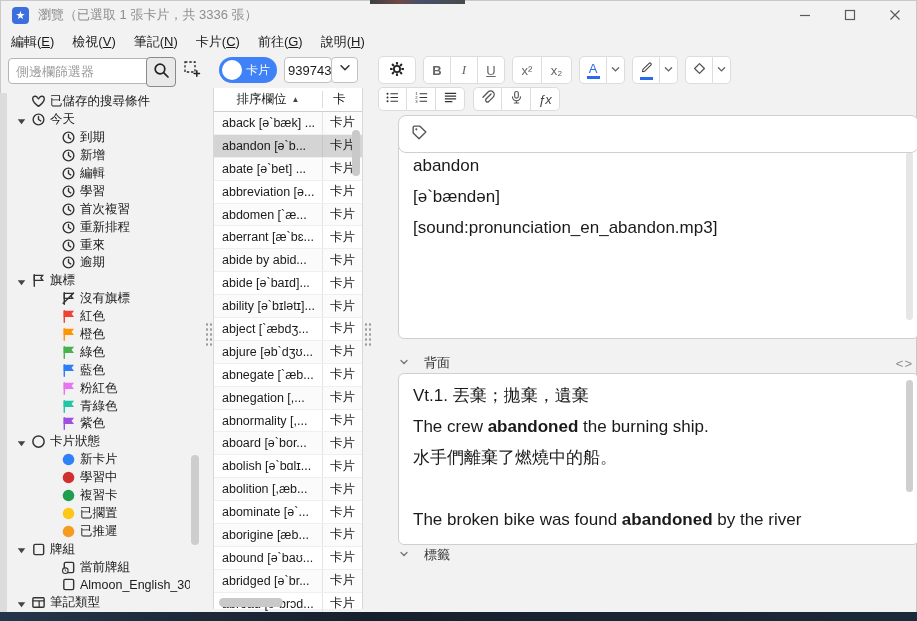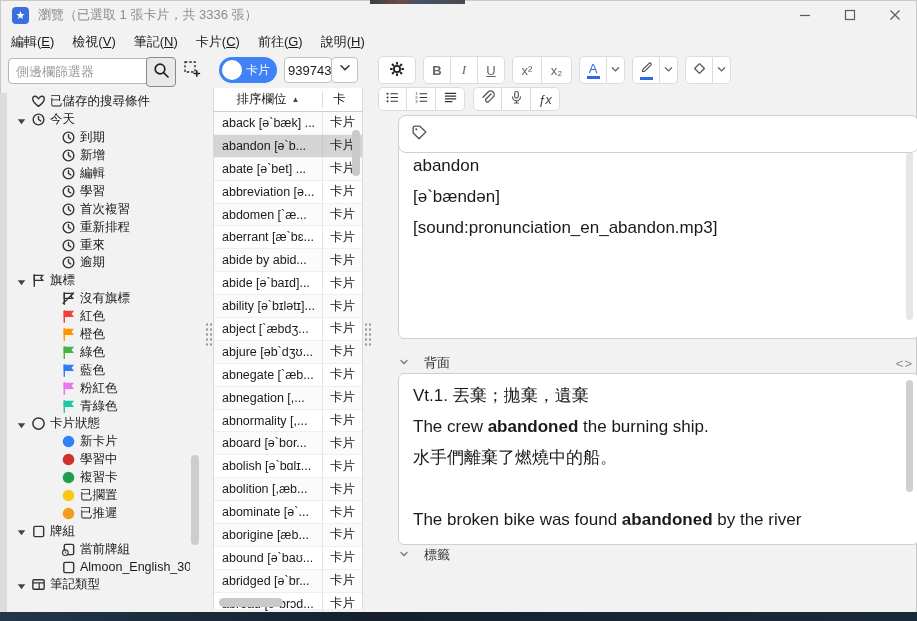--- a/index.html
+++ b/index.html
@@ -429,20 +429,29 @@
       </div>
       <div class="tree-item d1">
         <span class="ticon">
           <svg width="15" height="15" viewBox="0 0 16 16">
             <path d="M3.5 1.8 v12.4" stroke="#1ec8a5" fill="none" stroke-width="1.5" stroke-linecap="round" stroke-linejoin="round"></path>
             <path d="M3.5 2.5 h9 l-2.1 2.7 2.1 2.7 h-9 z" stroke="#1ec8a5" fill="#1ec8a5" stroke-width="1.4"></path>
           </svg>
         </span>
         <span class="tlabel">青綠色</span>
       </div>
+      <div class="tree-item d1">
+        <span class="ticon">
+          <svg width="15" height="15" viewBox="0 0 16 16">
+            <path d="M3.5 1.8 v12.4" stroke="#9c4fe0" fill="none" stroke-width="1.5" stroke-linecap="round" stroke-linejoin="round"></path>
+            <path d="M3.5 2.5 h9 l-2.1 2.7 2.1 2.7 h-9 z" stroke="#9c4fe0" fill="#9c4fe0" stroke-width="1.4"></path>
+          </svg>
+        </span>
+        <span class="tlabel">紫色</span>
+      </div>
       <div class="tree-item d0">
         <span class="exp"><svg width="15" height="15" viewBox="0 0 16 16">
             <path d="M4 5.5 h8 l-4 5.5 z" fill="#444"></path>
           </svg></span>
         <span class="ticon">
           <svg width="15" height="15" viewBox="0 0 16 16">
             <circle cx="8" cy="8" r="6" stroke="#333" stroke-width="1.6" fill="none"></circle>
           </svg>
         </span>
         <span class="tlabel">卡片狀態</span>

